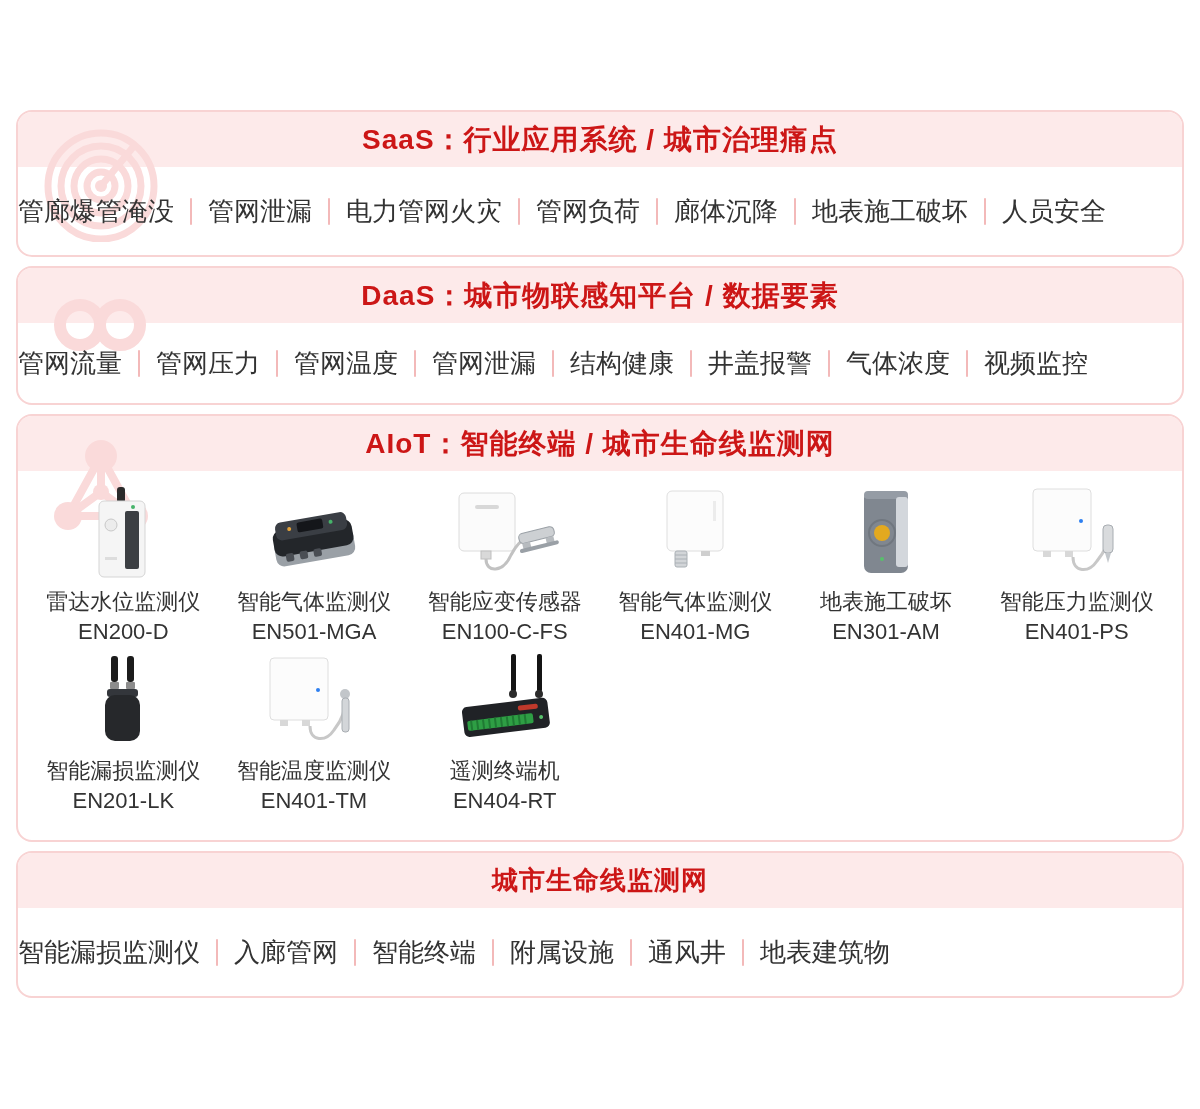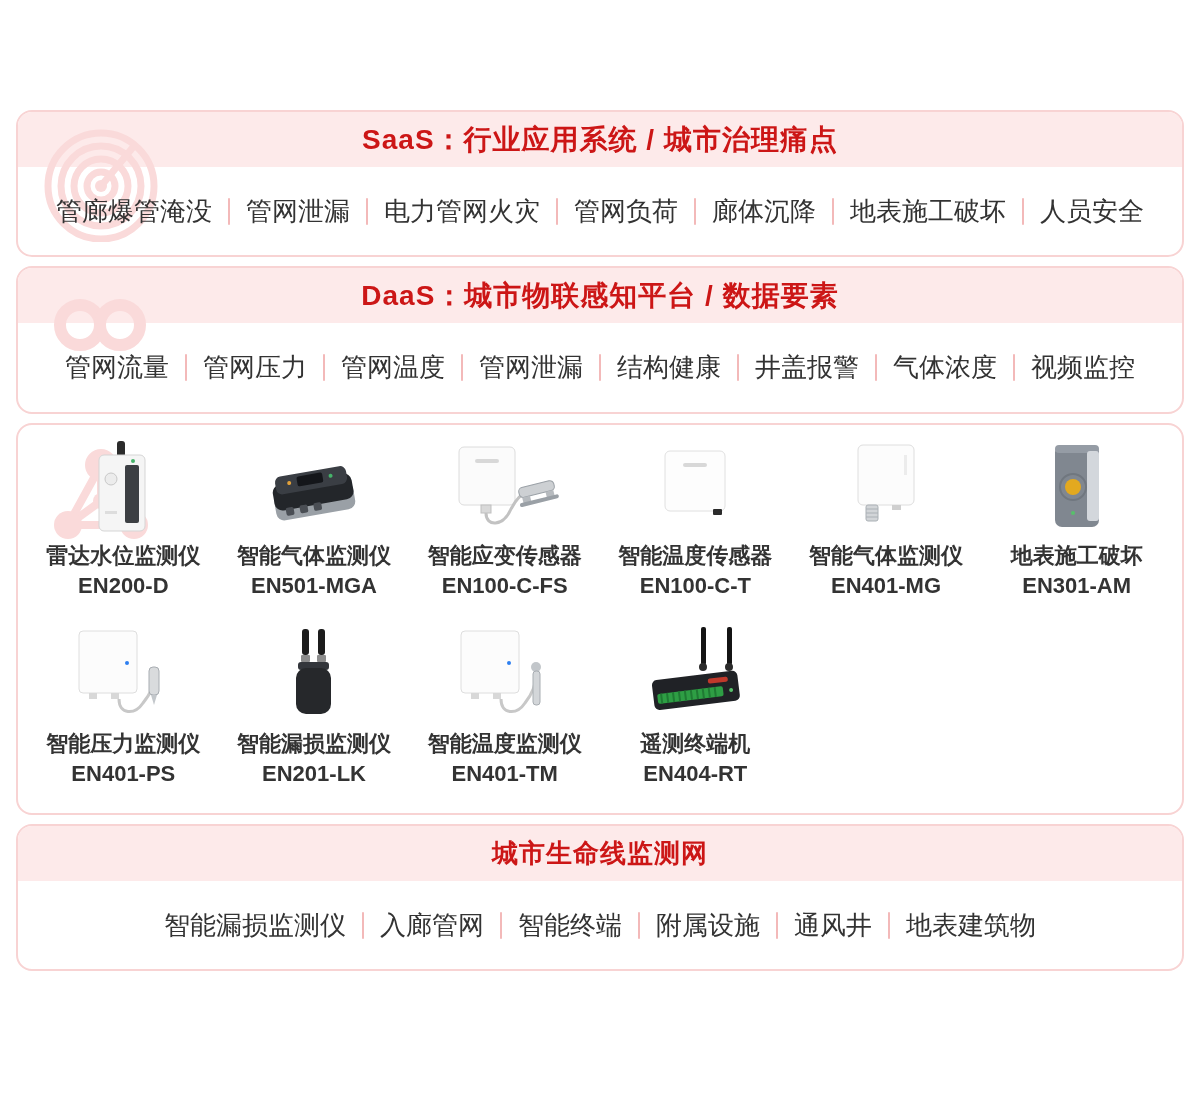--- a/index.html
+++ b/index.html
@@ -24,33 +24,33 @@
   .band .title {
     position:relative; z-index:3;
     font-size:28px; font-weight:bold; color:#cc1616; letter-spacing:1px;
   }
   .band .title.small { font-size:26px; }
 
   .wm { position:absolute; left:24px; top:12px; z-index:1; pointer-events:none; }
 
   .items {
     position:relative; z-index:2;
-    display:flex; align-items:center; justify-content:center;
+    display:flex; align-items:center; 
     gap:16px; height:88px; font-size:26px; color:#333;
   }
-  .items.compact { height:89px; }
+  .items.compact { height:80px; }
   .sep {
     width:2px; height:27px; background:#f3b9b9; border-radius:1px;
     display:inline-block; flex:0 0 auto;
   }
 
   .grid {
     position:relative; z-index:2;
     display:grid; grid-template-columns:repeat(6,1fr);
-    padding:12px 10px 24px 10px; row-gap:24px;font-weight:bold;
+    padding:12px 10px 24px 10px; row-gap:5px;
   }
   .product { display:flex; flex-direction:column; align-items:center; }
   .p-img { height:104px; display:flex; align-items:flex-end; justify-content:center; padding-bottom:4px; }
   .p-name, .p-model { font-size:22px; line-height:30px; color:#333; text-align:center; }
 </style>
 </head>
 <body>
 
 <div class="page">
 
@@ -108,20 +108,23 @@
         <i class="sep"></i>
       <span>井盖报警</span>
         <i class="sep"></i>
       <span>气体浓度</span>
         <i class="sep"></i>
       <span>视频监控</span>
     </div>
   </section>
 
   <section class="card">
+    <div class="band">
+      <span class="title">AIoT：智能终端 / 城市生命线监测网</span>
+    </div>
     <svg class="wm" width="118" height="118" viewBox="0 0 118 118">
       <g stroke="#fadada" stroke-width="8" fill="none">
         <path d="M59,28 L26,88 M59,28 L92,88 M26,88 L92,88"></path>
         <path d="M59,28 L59,64 M26,88 L59,64 M92,88 L59,64"></path>
       </g>
       <circle cx="59" cy="28" r="16" fill="#fadada"></circle>
       <circle cx="26" cy="88" r="14" fill="#fadada"></circle>
       <circle cx="92" cy="88" r="14" fill="#fadada"></circle>
       <circle cx="59" cy="64" r="8" fill="#fadada"></circle>
     </svg>
@@ -174,31 +177,20 @@
               <rect x="72" y="57" width="8" height="6" fill="#b7bbbf"></rect>
               <rect x="96" y="57" width="8" height="6" fill="#b7bbbf"></rect>
               <rect x="68" y="62" width="40" height="4" rx="2" fill="#9aa0a6"></rect>
             </g>
           </svg>
         </div>
         <div class="p-name">智能应变传感器</div>
         <div class="p-model">EN100-C-FS</div>
       </div>
 
-      <div class="product">
-        <div class="p-img">
-          <svg width="112" height="100" viewBox="0 0 112 100">
-            <rect x="26" y="14" width="60" height="60" rx="5" fill="#fdfdfd" stroke="#e0e0e0"></rect>
-            <rect x="44" y="26" width="24" height="4" rx="2" fill="#d8d8d8"></rect>
-            <rect x="74" y="72" width="9" height="6" rx="1" fill="#2b2b2b"></rect>
-          </svg>
-        </div>
-        <div class="p-name">智能温度传感器</div>
-        <div class="p-model">EN100-C-T</div>
-      </div>
 
       <div class="product">
         <div class="p-img">
           <svg width="112" height="100" viewBox="0 0 112 100">
             <rect x="28" y="8" width="56" height="60" rx="5" fill="#fcfcfc" stroke="#dedede"></rect>
             <rect x="74" y="18" width="3" height="20" fill="#ececec"></rect>
             <rect x="36" y="68" width="12" height="16" rx="2" fill="#d2d5d8" stroke="#aab0b5"></rect>
             <line x1="36" y1="72" x2="48" y2="72" stroke="#aab0b5"></line>
             <line x1="36" y1="76" x2="48" y2="76" stroke="#aab0b5"></line>
             <line x1="36" y1="80" x2="48" y2="80" stroke="#aab0b5"></line>

